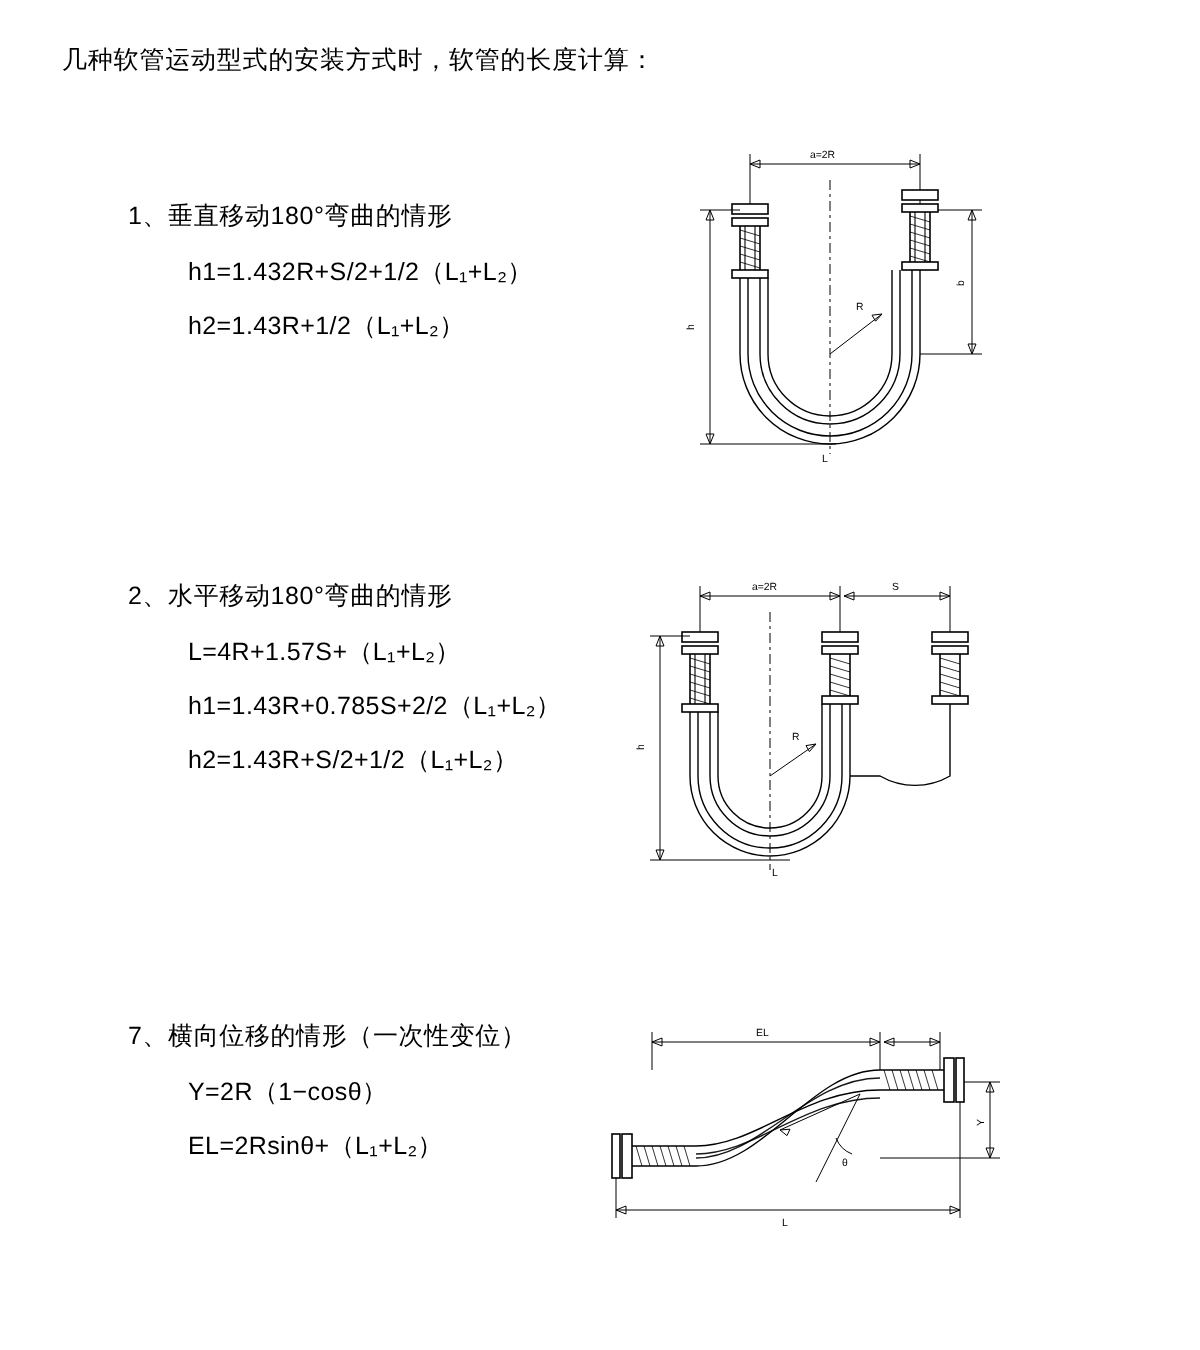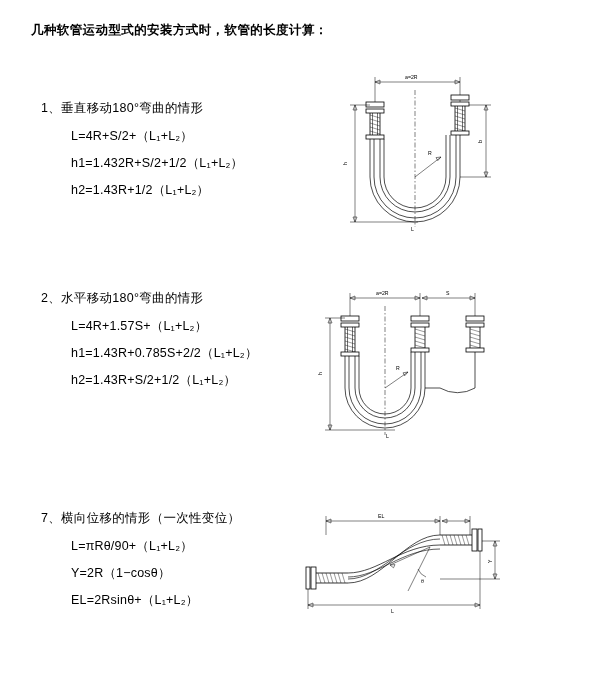--- a/index.html
+++ b/index.html
@@ -20,32 +20,31 @@
     width: 600px;
     height: 675px;
   }
   .heading {
     position: absolute;
     left: 31px;
     top: 22px;
     font-size: 12.5px;
     letter-spacing: 0.4px;
     white-space: nowrap;
-    font-weight: bold;
   }
   .section {
     position: absolute;
   }
   .sec1 { left: 0; top: 100px; }
   .sec2 { left: 0; top: 290px; }
   .sec3 { left: 0; top: 510px; }
 
   .text-col {
     position: absolute;
-    left: 41px;
+    left: 64px;
     top: 0;
     width: 260px;
   }
   .sec-title {
     font-size: 12.5px;
     white-space: nowrap;
     margin: 0 0 11px 0;
     letter-spacing: 0.3px;
   }
   .formula {
@@ -76,21 +75,20 @@
 </head>
 <body>
 
 <div class="page">
 
   <div class="heading">几种软管运动型式的安装方式时，软管的长度计算：</div>
 
   <div class="section sec1">
     <div class="text-col">
       <div class="sec-title">1、垂直移动180°弯曲的情形</div>
-      <div class="formula">L=4R+S/2+（L₁+L₂）</div>
       <div class="formula">h1=1.432R+S/2+1/2（L₁+L₂）</div>
       <div class="formula">h2=1.43R+1/2（L₁+L₂）</div>
     </div>
 
     <div class="diagram d1">
       <svg width="230" height="200" viewBox="0 0 230 200">
 
         <g>
           <line class="dim" x1="75" y1="17" x2="160" y2="17"></line>
           <path class="dim" d="M75 17 l5 -2 v4 z" fill="#000"></path>
@@ -276,21 +274,20 @@
         <text class="lbl-s" x="86" y="158">L</text>
 
         <line class="dash" x1="85" y1="26" x2="85" y2="155"></line>
       </svg>
     </div>
   </div>
 
   <div class="section sec3">
     <div class="text-col">
       <div class="sec-title">7、横向位移的情形（一次性变位）</div>
-      <div class="formula">L=πRθ/90+（L₁+L₂）</div>
       <div class="formula">Y=2R（1−cosθ）</div>
       <div class="formula">EL=2Rsinθ+（L₁+L₂）</div>
     </div>
 
     <div class="diagram d3">
       <svg width="250" height="130" viewBox="0 0 250 130">
 
         <g>
           <line class="dim" x1="36" y1="16" x2="150" y2="16"></line>
           <path class="dim" d="M36 16 l5 -2 v4 z" fill="#000"></path>

